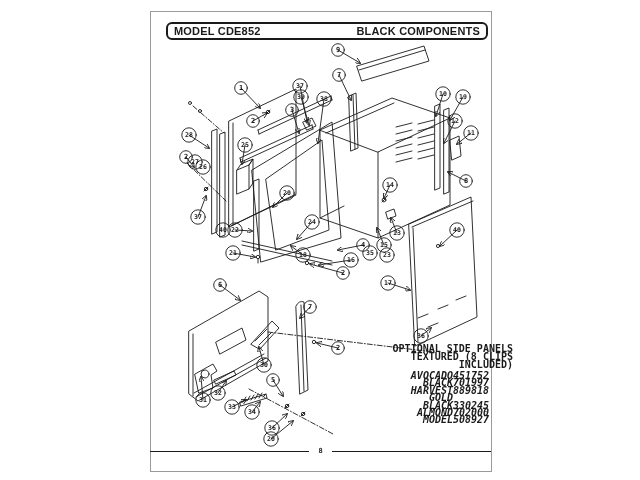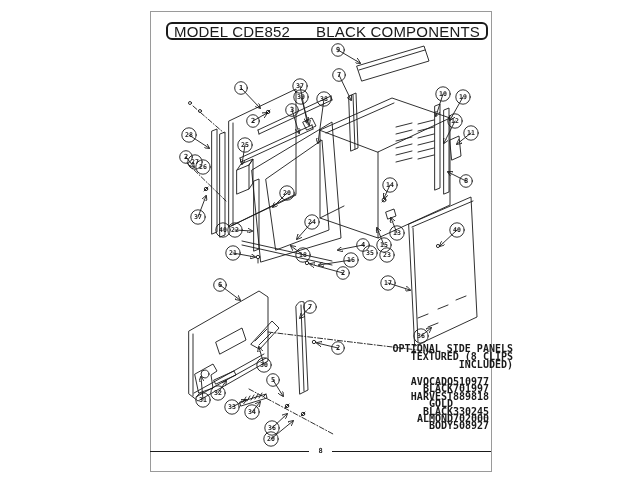--- a/index.html
+++ b/index.html
@@ -5,29 +5,29 @@
   :root { --ink:#1a1a1a; --paper:#ffffff; }
   html,body { margin:0; padding:0; background:#fff; }
   .page { position:relative; width:640px; height:480px; background:var(--paper);
           font-family:"Liberation Sans", sans-serif; overflow:hidden; }
   .page-border { position:absolute; left:150px; top:11px; width:340px; height:459px;
                  border:1px solid #9a9a9a; }
   .header-box { position:absolute; left:166px; top:22px; width:306px; height:14px;
                 border:2px solid var(--ink); border-radius:6px;
                 display:flex; align-items:center; justify-content:space-between;
                 padding:0 6px; box-sizing:content-box; background:var(--paper); }
-  .header-box span { font-weight:normal; font-size:15px; letter-spacing:0.2px; color:var(--ink);
+  .header-box span { font-weight:bold; font-size:11px; letter-spacing:0.2px; color:var(--ink);
                      white-space:nowrap; line-height:1; }
   .art { position:absolute; left:0; top:0; width:640px; height:480px; }
   .art path, .art line, .art circle, .art rect { fill:none; stroke:var(--ink);
         stroke-width:0.9; stroke-linejoin:round; stroke-linecap:round; }
   .note { position:absolute; left:383px; top:345px; width:130px; color:var(--ink);
           font-family:"DejaVu Sans Mono", monospace; font-size:10px; font-weight:bold;
           line-height:8px;text-align:right; }
-  .note .rows { margin-top:9px; padding-left:8px; }
+  .note .rows { margin-top:3px; padding-left:8px;font-style:italic; }
   .note .row { display:flex; line-height:7.4px; }
   .note .row span:first-child { width:62px; }
   .footer { position:absolute; left:150px; top:447px; width:341px; height:8px;
             display:flex; align-items:center; color:var(--ink); }
   .footer .rule { flex:1; height:0; border-top:1.3px solid var(--ink); }
   .footer .pagenum { font-size:7px; font-weight:bold; padding:0 9px;
                      font-family:"DejaVu Sans Mono", monospace; }
 </style>
 </head>
 <body>
@@ -438,40 +438,40 @@
         </g>
       </g>
   </svg>
 
   <div class="note">
     <div>OPTIONAL SIDE PANELS</div>
     <div>TEXTURED (8 CLIPS INCLUDED)</div>
     <div class="rows">
       <div class="row">
         <span>AVOCADO</span>
-        <span>510977</span>
+        <span>451752</span>
       </div>
       <div class="row">
         <span>BLACK</span>
         <span>701997</span>
       </div>
       <div class="row">
         <span>HARVEST GOLD</span>
         <span>889818</span>
       </div>
       <div class="row">
         <span>BLACK</span>
         <span>330245</span>
       </div>
       <div class="row">
         <span>ALMOND</span>
         <span>702000</span>
       </div>
       <div class="row">
-        <span>BODY</span>
+        <span>MODEL</span>
         <span>508927</span>
       </div>
     </div>
   </div>
 
   <div class="footer">
     <div class="rule"></div>
     <span class="pagenum">8</span>
     <div class="rule"></div>
   </div>

